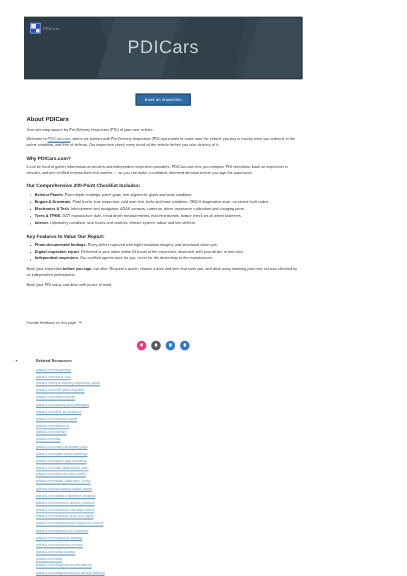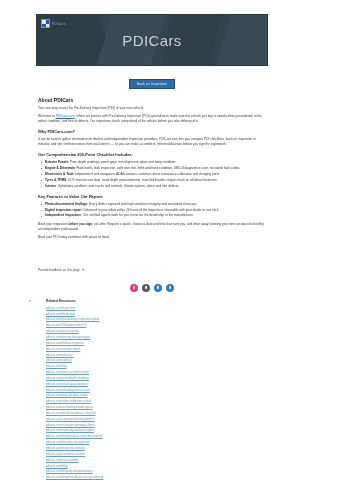--- a/index.html
+++ b/index.html
@@ -2,21 +2,21 @@
 <html><head>
 <meta charset="utf-8">
 <style>
   * { box-sizing: border-box; margin: 0; padding: 0; }
   html, body {
     width: 339px; height: 480px;
     background: #ffffff;
     font-family: "Liberation Sans", sans-serif;
     overflow: hidden;
   }
-  .page { position: relative; width: 272px; height: 480px; background: #fff; margin-left: 16px; }
+  .page { position: relative; width: 272px; height: 480px; background: #fff; }
 
   
   .hero-wrap { padding: 14px 20px 0 20px; }
   .hero {
     position: relative; height: 52px; overflow: hidden;
     background: #34444d;
     border: 0.5px solid #2b3940;
   }
   .facet { position: absolute; top: 0; bottom: 0; }
   .f1 { left: 0;    width: 34%; background: #2e3d46; clip-path: polygon(0 0, 78% 0, 100% 100%, 0 100%); }

